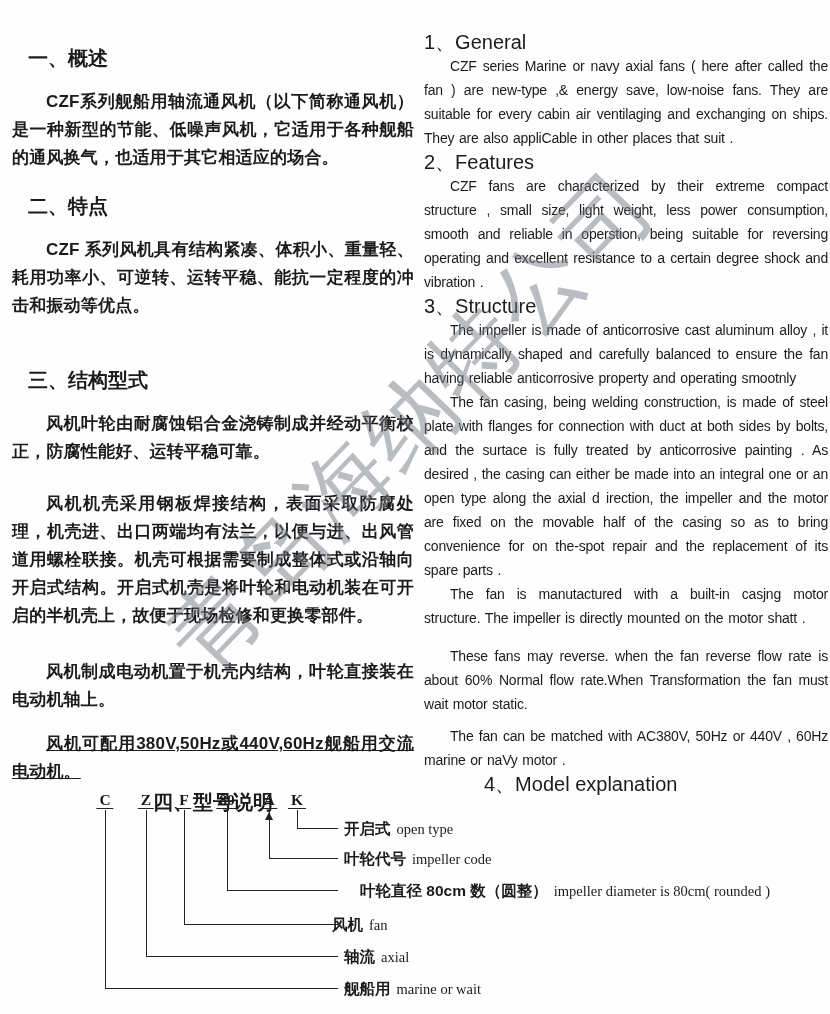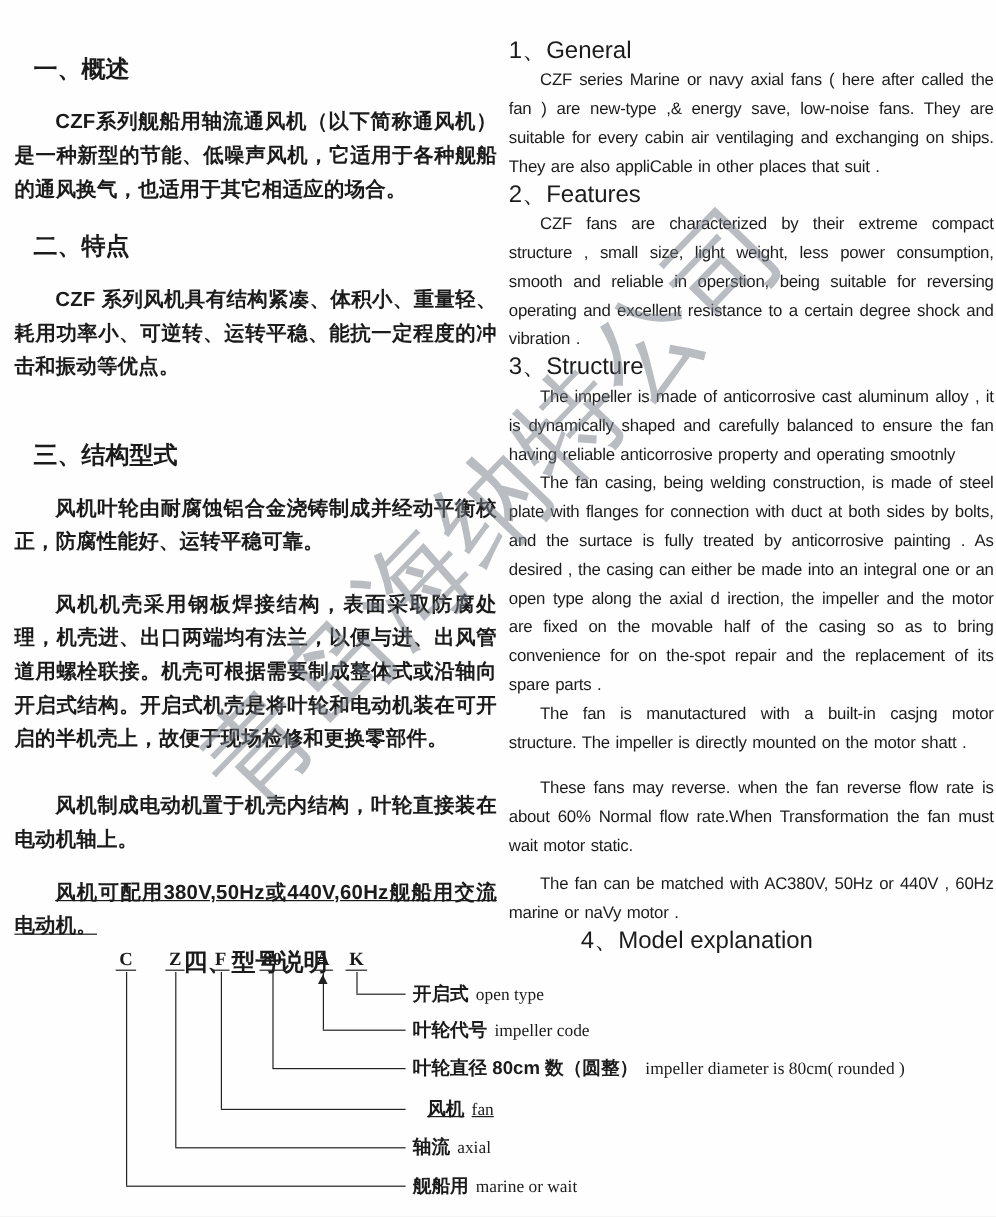--- a/index.html
+++ b/index.html
@@ -89,25 +89,25 @@
       <div class="md-v" style="left: 105px; top: 810px; height: 178px;"></div>
       <div class="md-h" style="left: 105px; top: 988px; width: 233px;"></div>
       <div class="md-label" style="left: 344px; top: 989px;"><span class="cn">舰船用</span><span class="en">marine or wait</span></div>
       <div class="md-letter" style="left: 146px; top: 792px;">Z</div>
       <div class="md-v" style="left: 146px; top: 810px; height: 146px;"></div>
       <div class="md-h" style="left: 146px; top: 956px; width: 192px;"></div>
       <div class="md-label" style="left: 344px; top: 957px;"><span class="cn">轴流</span><span class="en">axial</span></div>
       <div class="md-letter" style="left: 184px; top: 792px;">F</div>
       <div class="md-v" style="left: 184px; top: 810px; height: 114px;"></div>
       <div class="md-h" style="left: 184px; top: 924px; width: 154px;"></div>
-      <div class="md-label" style="left: 356px; top: 925px; text-decoration: underline;"><span class="cn">风机</span><span class="en">fan</span></div>
+      <div class="md-label" style="left: 332px; top: 925px;"><span class="cn">风机</span><span class="en">fan</span></div>
       <div class="md-letter" style="left: 227px; top: 792px;">80</div>
       <div class="md-v" style="left: 227px; top: 810px; height: 80px;"></div>
       <div class="md-h" style="left: 227px; top: 890px; width: 111px;"></div>
-      <div class="md-label" style="left: 344px; top: 891px;"><span class="cn">叶轮直径 80cm 数（圆整）</span><span class="en">impeller diameter is 80cm( rounded )</span></div>
+      <div class="md-label" style="left: 360px; top: 891px;"><span class="cn">叶轮直径 80cm 数（圆整）</span><span class="en">impeller diameter is 80cm( rounded )</span></div>
       <div class="md-letter" style="left: 269px; top: 792px;">A</div>
       <div class="md-v" style="left: 269px; top: 810px; height: 48px;"></div>
       <div class="md-arrow" style="left: 269px; top: 812px;"></div>
       <div class="md-h" style="left: 269px; top: 858px; width: 69px;"></div>
       <div class="md-label" style="left: 344px; top: 859px;"><span class="cn">叶轮代号</span><span class="en">impeller code</span></div>
       <div class="md-letter" style="left: 297px; top: 792px;">K</div>
       <div class="md-v" style="left: 297px; top: 810px; height: 18px;"></div>
       <div class="md-h" style="left: 297px; top: 828px; width: 41px;"></div>
       <div class="md-label" style="left: 344px; top: 829px;"><span class="cn">开启式</span><span class="en">open type</span></div>
     </div>

